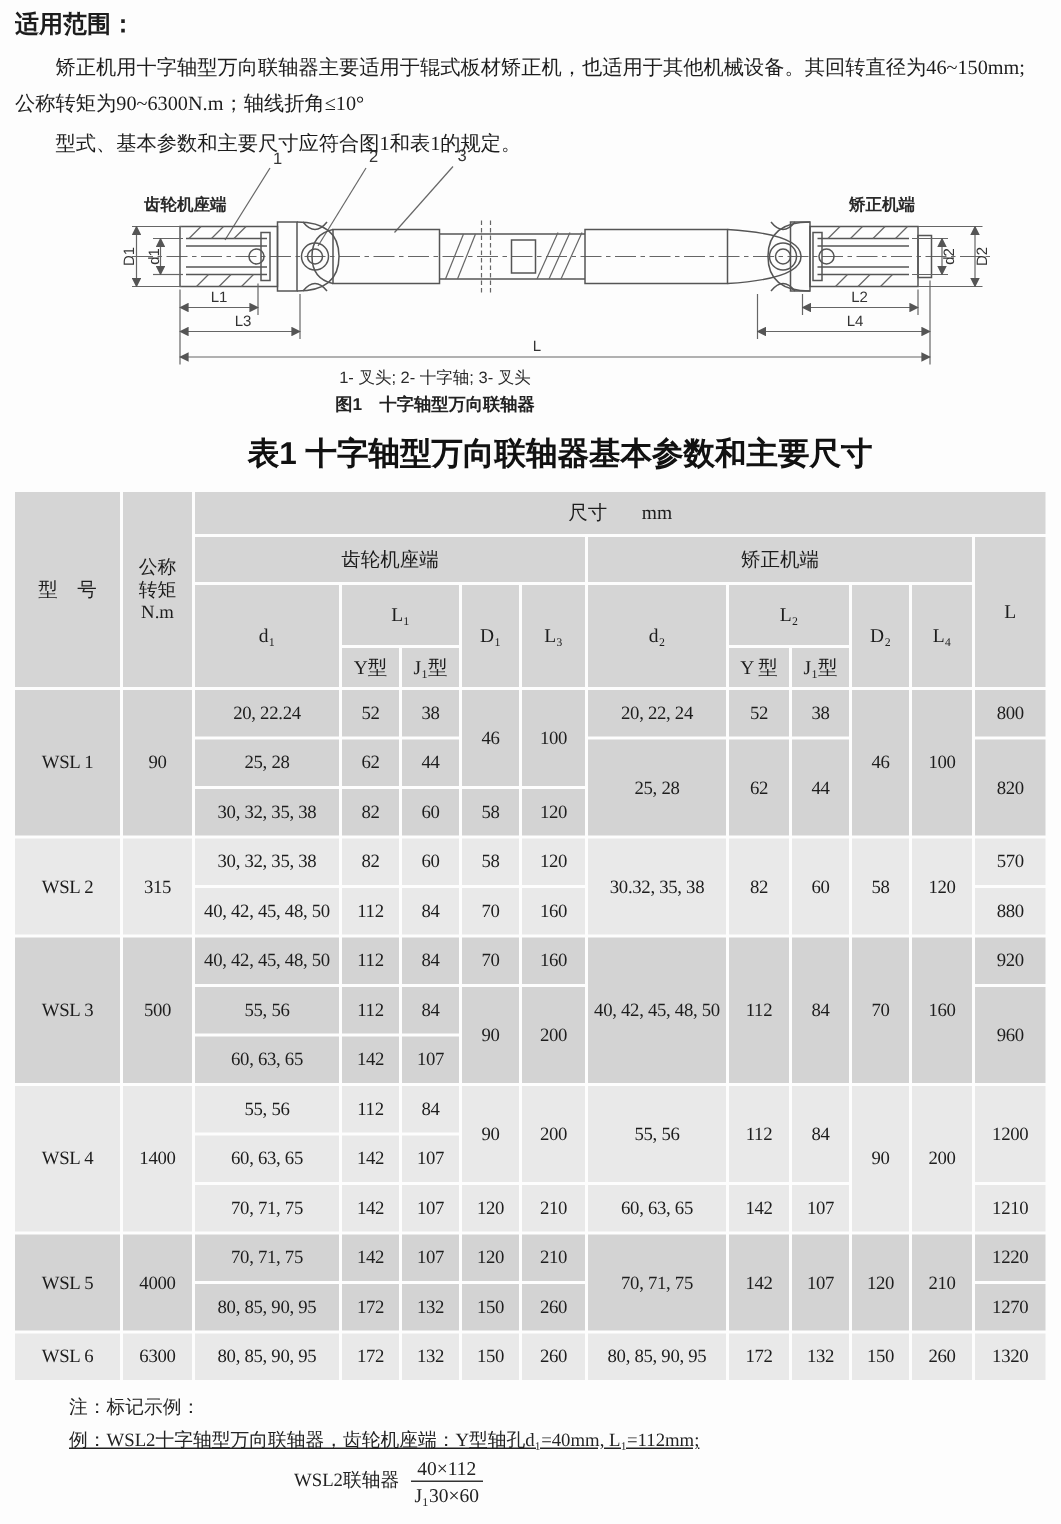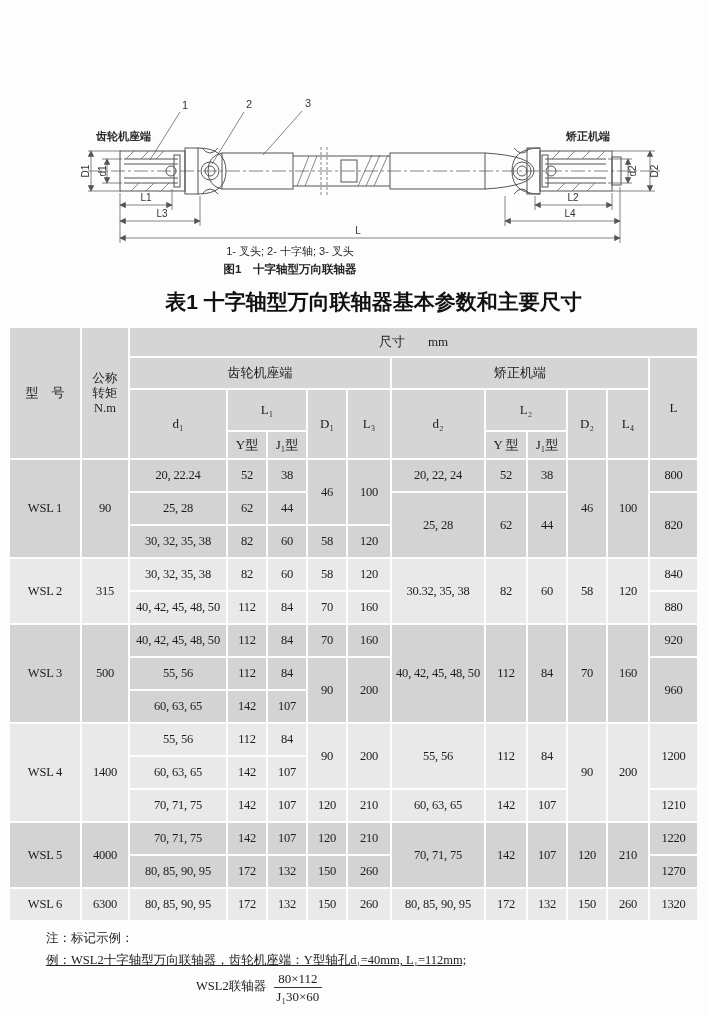--- a/index.html
+++ b/index.html
@@ -59,20 +59,25 @@
   .note-formula{margin:2px 0 0 196px;line-height:15px;}
   .frac{display:inline-block;text-align:center;vertical-align:middle;margin-left:8px;font-size:13px;}
   .frac .num{display:block;border-bottom:1px solid #333;padding:0 4px 1px 4px;}
   .frac .den{display:block;padding-top:1px;}
 </style>
 </head>
 <body>
 
 <div class="page">
 
+  <div class="intro">
+    <div class="intro-heading">适用范围：</div>
+    <p class="intro-p1">矫正机用十字轴型万向联轴器主要适用于辊式板材矫正机，也适用于其他机械设备。其回转直径为46~150mm; 公称转矩为90~6300N.m；轴线折角≤10°</p>
+    <p class="intro-p2">型式、基本参数和主要尺寸应符合图1和表1的规定。</p>
+  </div>
 
   <div class="figure">
     <svg width="707" height="188" viewBox="0 0 707 188">
       <defs>
         <marker id="arr" viewBox="0 0 10 10" refX="9" refY="5" markerWidth="8" markerHeight="8" orient="auto-start-reverse">
           <path d="M0,0 L10,5 L0,10 z" fill="#555"></path>
         </marker>
       </defs>
 
       <line class="lnthin" x1="88" y1="73" x2="660" y2="73" stroke-dasharray="14 3 3 3"></line>
@@ -281,21 +286,21 @@
           <td>30, 32, 35, 38</td>
           <td>82</td>
           <td>60</td>
           <td>58</td>
           <td>120</td>
           <td rowspan="2">30.32, 35, 38</td>
           <td rowspan="2">82</td>
           <td rowspan="2">60</td>
           <td rowspan="2">58</td>
           <td rowspan="2">120</td>
-          <td>840</td>
+          <td>570</td>
         </tr>
         <tr class="band-light">
           <td>40, 42, 45, 48, 50</td>
           <td>112</td>
           <td>84</td>
           <td>70</td>
           <td>160</td>
           <td>880</td>
         </tr>
         <tr class="band-dark">
@@ -395,17 +400,17 @@
           <td>260</td>
           <td>1320</td>
         </tr>
       </tbody>
   </table>
 
   <div class="notes">
     <div class="note-line1">注：标记示例：</div>
     <div class="note-line2">例：WSL2十字轴型万向联轴器，齿轮机座端：Y型轴孔d₁=40mm, L₁=112mm;</div>
     <div class="note-formula">
-      <span>WSL2联轴器</span><span class="frac"><span class="num">80×112</span><span class="den">J₁30×60</span></span>
+      <span>WSL2联轴器</span><span class="frac"><span class="num">40×112</span><span class="den">J₁30×60</span></span>
     </div>
   </div>
 
 </div>
 
 </body></html>

